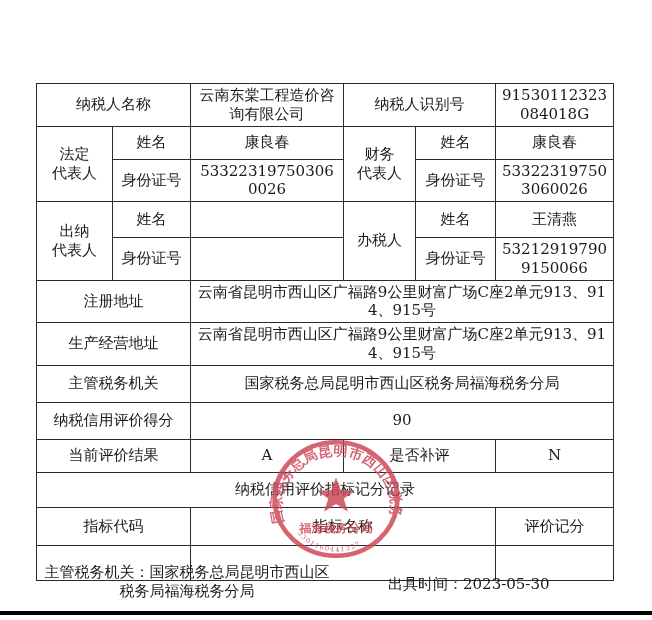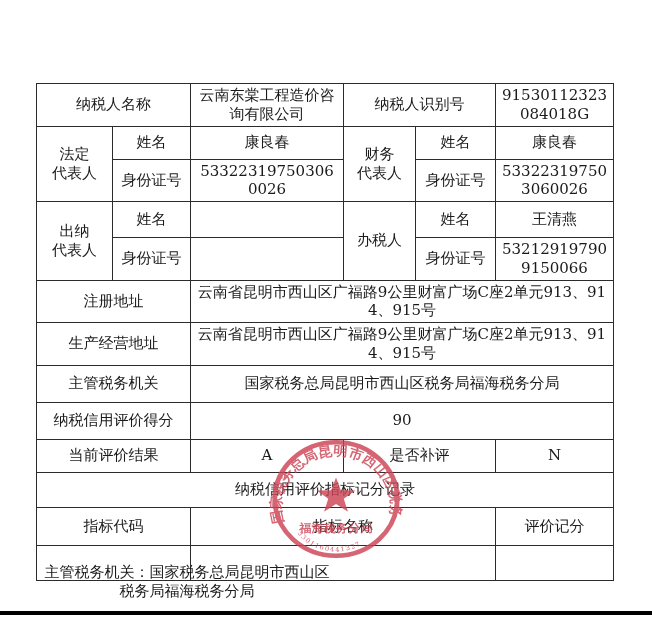--- a/index.html
+++ b/index.html
@@ -181,16 +181,17 @@
       <circle class="ring" cx="100" cy="100" r="90"></circle>
       <polygon class="star" points="100,66 107.1,86.3 128.5,86.7 111.4,99.7 117.6,120.3 100,108 82.4,120.3 88.6,99.7 71.5,86.7 92.9,86.3"></polygon>
       <text class="arc-text"><textPath href="#arcTop" startOffset="0" textLength="318">国家税务总局昆明市西山区税务局</textPath></text>
       <text class="mid-text" x="100" y="152" text-anchor="middle">福海税务分局</text>
       <text class="code-text"><textPath href="#arcBottom" startOffset="10" textLength="105">5301160441327</textPath></text>
     </svg>
   </div>
 
   <div class="footer-left"><span>主管税务机关：</span><span>国家税务总局昆明市西山区税务局福海税务分局</span></div>
 
+  <div class="footer-right"><span>出具时间：</span><span>2023-05-30</span></div>
 
   <div class="bottom-rule"></div>
 
 </div>
 
 </body></html>

